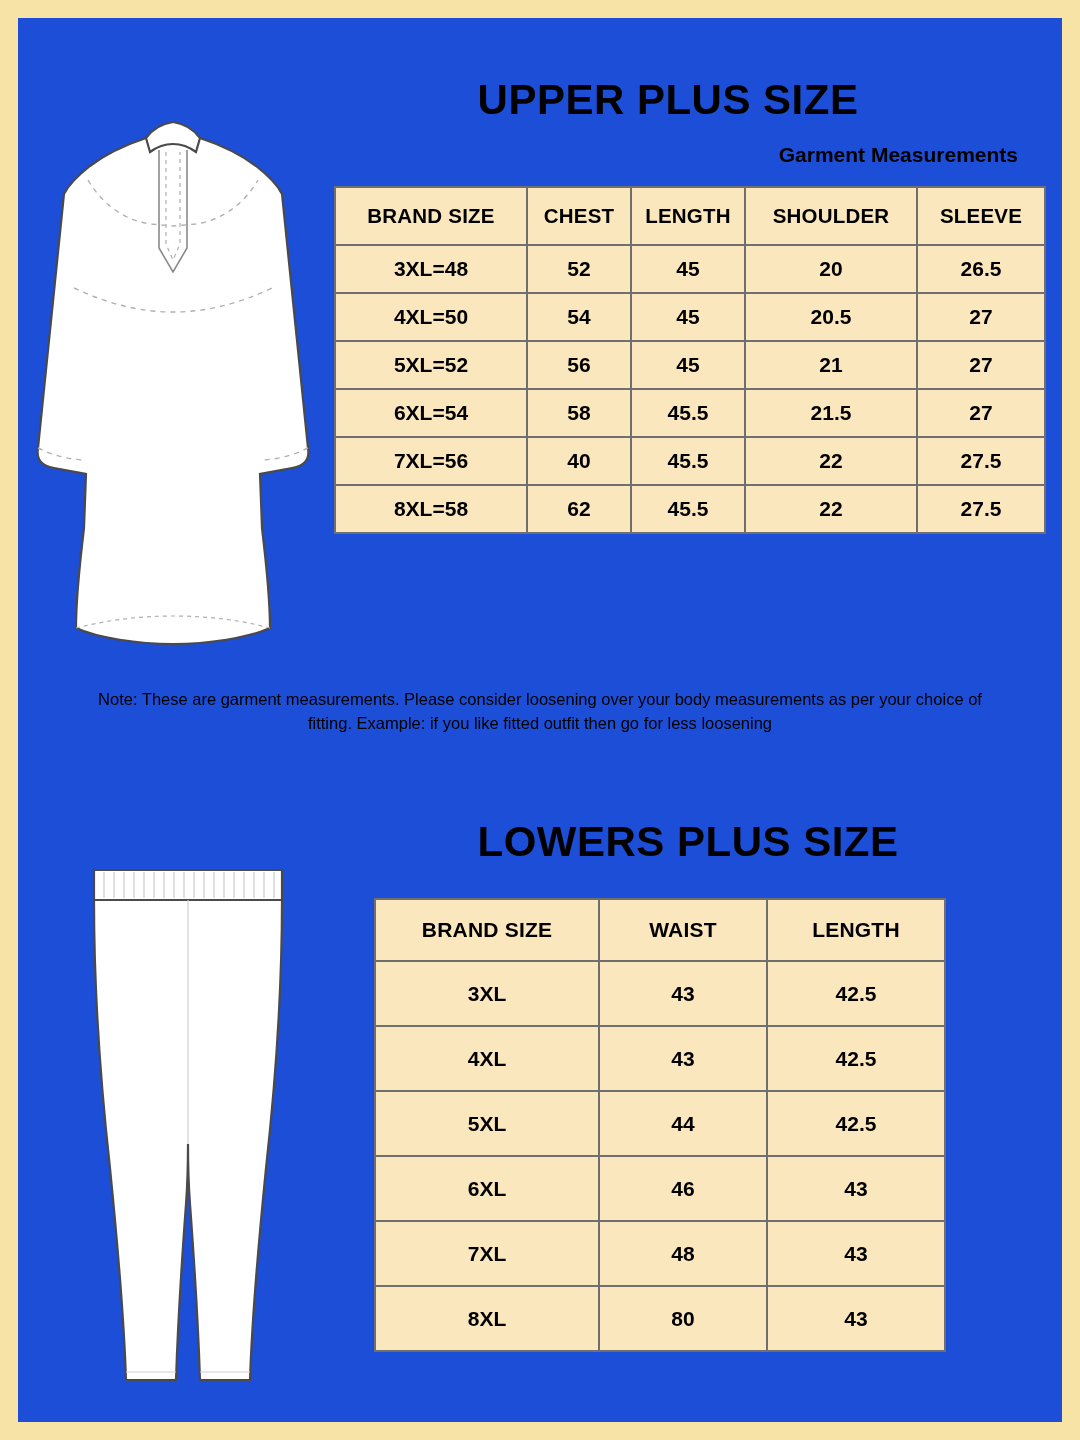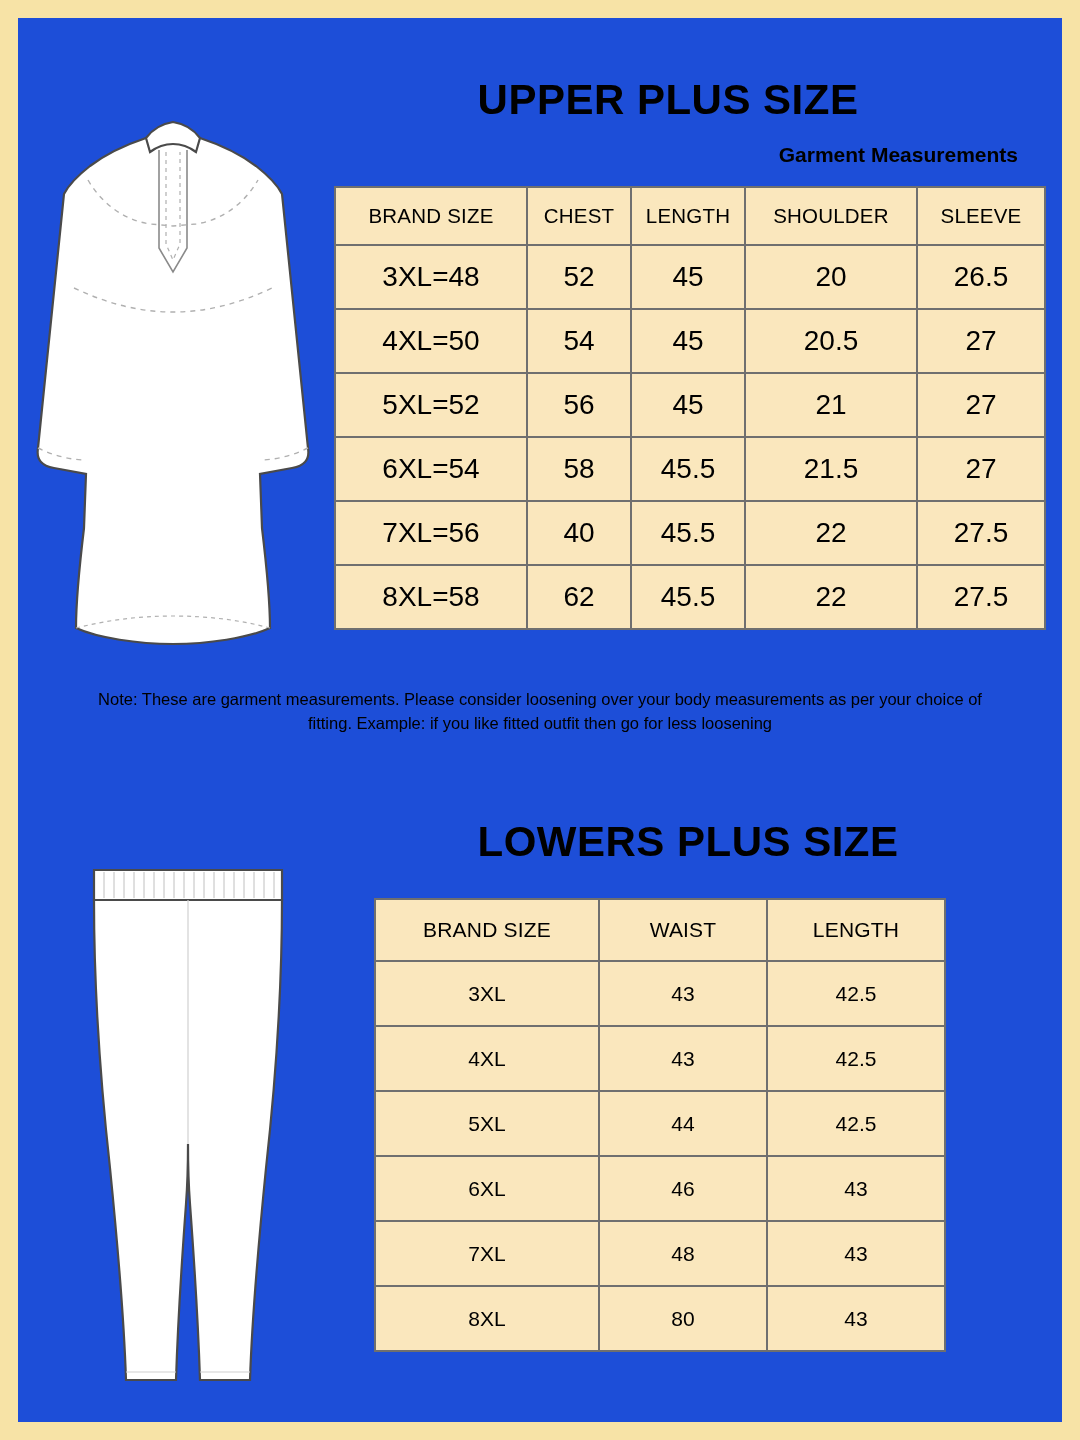--- a/index.html
+++ b/index.html
@@ -45,31 +45,31 @@
   }
 
   table.size-table {
     border-collapse: collapse;
     table-layout: fixed;
   }
   table.size-table th, table.size-table td {
     border: 2px solid #6f6f6f;
     background: #fae7bd;
     text-align: center;
-    font-weight: normal;
+    font-weight: bold;
     color: #000;
   }
   table.size-table th {
     font-size: 20.5px;
     height: 58px;
     letter-spacing: 0.2px;
   }
   table.size-table td {
-    font-size: 28px;
-    height: 64px;
+    font-size: 21px;
+    height: 48px;
   }
 
   #upper-table {
     position: absolute;
     left: 316px;
     top: 168px;
     width: 710px;
   }
   #upper-table col.c0 { width: 192px; }
   #upper-table col.c1 { width: 104px; }

